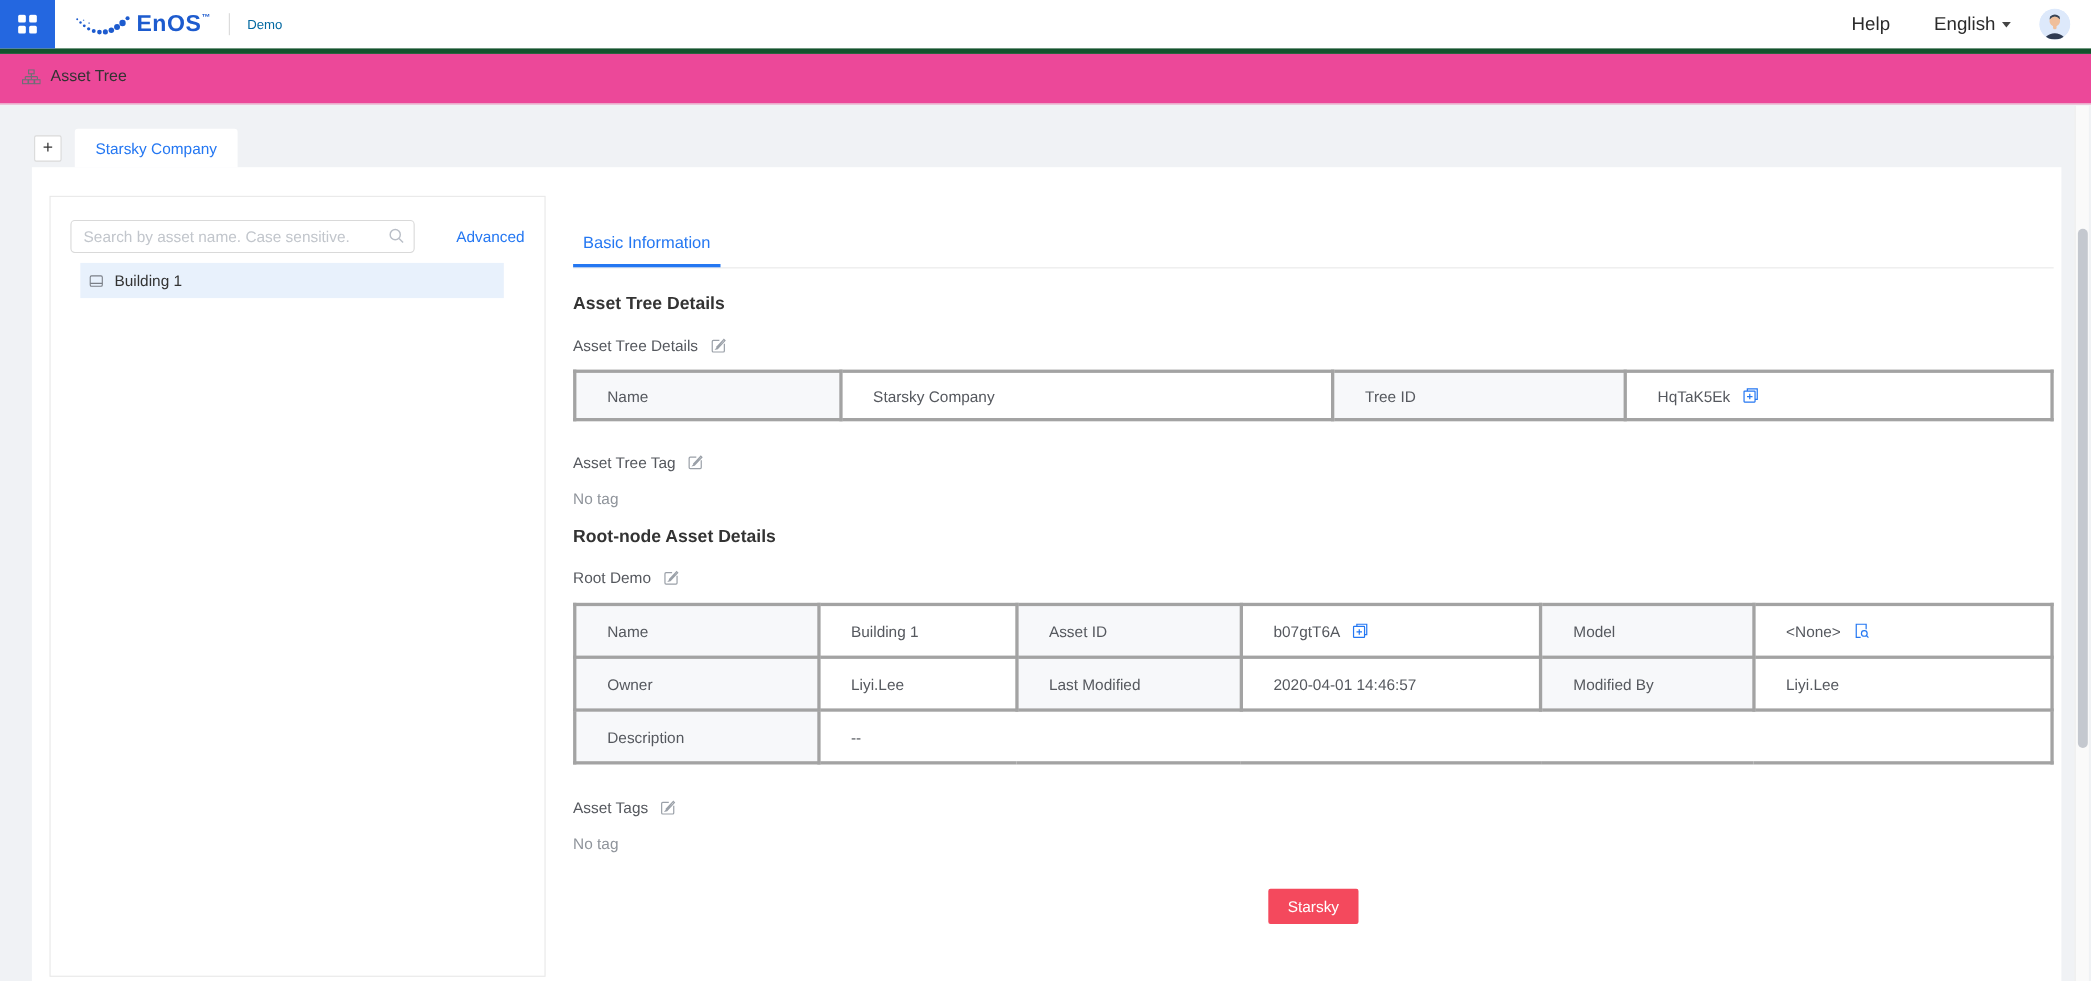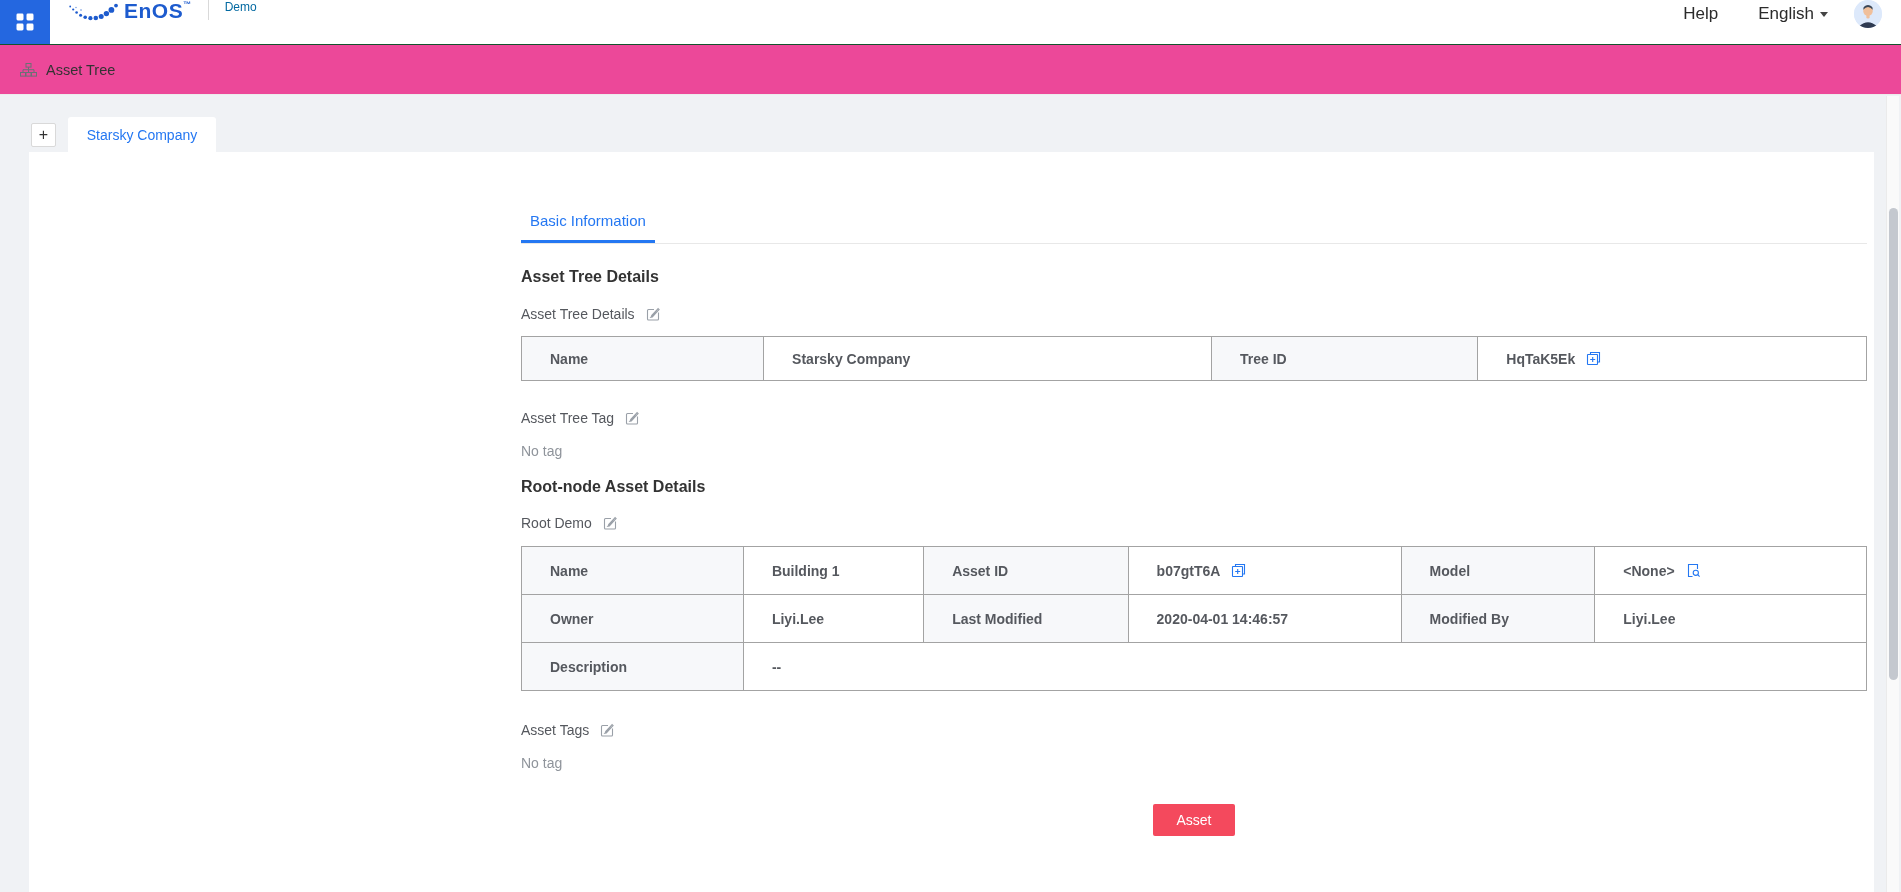--- a/index.html
+++ b/index.html
@@ -3,21 +3,21 @@
 <meta charset="utf-8">
 <style>
   html,body{margin:0;padding:0;}
   body{
     width:1901px;height:892px;position:relative;overflow:hidden;
     background:#f0f2f5;font-family:"Liberation Sans",sans-serif;
     -webkit-font-smoothing:antialiased;color:#333;
   }
   
   .header{position:absolute;top:0;left:0;width:1901px;height:44px;background:#fff;
-    border-bottom:1px solid #14532d;display:flex;align-items:flex-start;z-index:5;}
+    border-bottom:5px solid #14532d;display:flex;align-items:center;z-index:5;}
   .app-launcher{width:50px;height:44px;background:#2467e0;display:flex;align-items:center;
     justify-content:center;cursor:pointer;flex:0 0 auto;}
   .logo{display:flex;align-items:flex-end;margin-left:18px;cursor:pointer;}
   .brand{font-size:21px;font-weight:bold;color:#1d5bce;letter-spacing:.5px;line-height:22px;margin-left:6px;}
   .brand sup{font-size:8px;color:#1d5bce;vertical-align:top;line-height:10px;}
   .hdr-divider{width:1px;height:20px;background:#d9d9d9;margin:0 16px;}
   .app-title{font-size:12px;color:#0369a1;}
   .header-right{margin-left:auto;display:flex;align-items:center;margin-right:19px;}
   .hdr-link{font-size:17px;color:#2b2b2b;margin-left:40px;cursor:pointer;display:flex;align-items:center;}
   .caret-down{width:0;height:0;border-left:4px solid transparent;border-right:4px solid transparent;
@@ -59,21 +59,21 @@
   .label-row{display:flex;align-items:center;margin-top:19px;height:17px;}
   .label-row .lbl{font-size:14px;color:#55585e;}
   .icon-btn{background:none;border:none;padding:0;margin-left:10px;cursor:pointer;display:flex;align-items:center;}
   .no-tag{margin-top:17px;font-size:14px;color:#8f949b;height:16px;}
   .mt-tag{margin-top:28px;}
   .mt-root{margin-top:38px;}
   .mt-tags{margin-top:30px;}
   table.info{border-collapse:collapse;table-layout:fixed;width:1346px;font-size:14px;}
   table.info.t1{margin-top:14px;}
   table.info.t2{margin-top:15px;}
-  table.info td{border:1px solid #a3a3a3;padding:0 0 0 28px;color:#55585e;box-sizing:border-box;font-weight:bold;}
+  table.info td{border:3px solid #a3a3a3;padding:0 0 0 28px;color:#55585e;box-sizing:border-box;}
   table.info.t1 td{height:44px;}
   table.info.t2 td{height:48px;}
   td.lblcell{background:#f7f8fa;}
   .cellflex{display:flex;align-items:center;}
   .cellflex .icon-btn{margin-left:11px;}
   .delete-row{margin-top:33px;display:flex;justify-content:center;}
   .delete-btn{width:82px;height:32px;background:#f4495d;color:#fff;border:none;border-radius:2px;
     font-size:14px;font-family:"Liberation Sans",sans-serif;cursor:pointer;}
   
   .scroll-track{position:absolute;top:96px;right:2px;width:13px;height:796px;background:#fafafa;
@@ -152,20 +152,44 @@
   <span class="pagebar-title">Asset Tree</span>
 </div>
 
 <div class="content">
 
   <button class="newtab-btn">+</button>
   <div class="tab-active">Starsky Company</div>
 
   <div class="card">
 
+    <div class="left-panel">
+      <div class="search-row">
+        <span class="search-wrap">
+          <input class="search-input" type="text" placeholder="Search by asset name. Case sensitive." style="">
+          <span class="search-icon">
+            <svg width="15" height="15" viewBox="0 0 15 15" fill="none" stroke="#b9bec7" stroke-width="1.3">
+              <circle cx="6.3" cy="6.3" r="4.6"></circle>
+              <path d="M9.8 9.8 L13.4 13.4"></path>
+            </svg>
+          </span>
+        </span>
+        <span class="advanced-link">Advanced</span>
+      </div>
+
+      <div class="tree-row">
+        <span style="display:flex;">
+          <svg width="13" height="13" viewBox="0 0 13 13" fill="none" stroke="#7a7f87" stroke-width="1">
+            <rect x="1" y="1.8" width="11" height="9.4" rx="1.2"></rect>
+            <path d="M1 8.6 H12"></path>
+          </svg>
+        </span>
+        <span class="tree-row-label">Building 1</span>
+      </div>
+    </div>
 
     <div class="main">
 
       <div class="bi-tabs">
         <span class="bi-tab">Basic Information</span>
       </div>
 
       <div class="sec-heading">Asset Tree Details</div>
 
       <div class="label-row">
@@ -289,21 +313,21 @@
         <button class="icon-btn">
           <svg width="16" height="16" viewBox="0 0 16 16" fill="none" stroke="#9aa0a8" stroke-width="1.1">
             <path d="M13.5 6.5 V13 a1 1 0 0 1 -1 1 H3.5 a1 1 0 0 1 -1 -1 V4.5 a1 1 0 0 1 1 -1 H9"></path>
             <path d="M6.3 9.9 L13.1 2.6 M13.1 2.6 l1 1 -6.8 7.3 -1.3 0.3 z"></path>
           </svg>
         </button>
       </div>
       <div class="no-tag">No tag</div>
 
       <div class="delete-row">
-        <button class="delete-btn">Asset</button>
+        <button class="delete-btn">Starsky</button>
       </div>
 
     </div>
   </div>
 </div>
 
 <div class="scroll-track">
   <div class="scroll-thumb"></div>
 </div>
 

